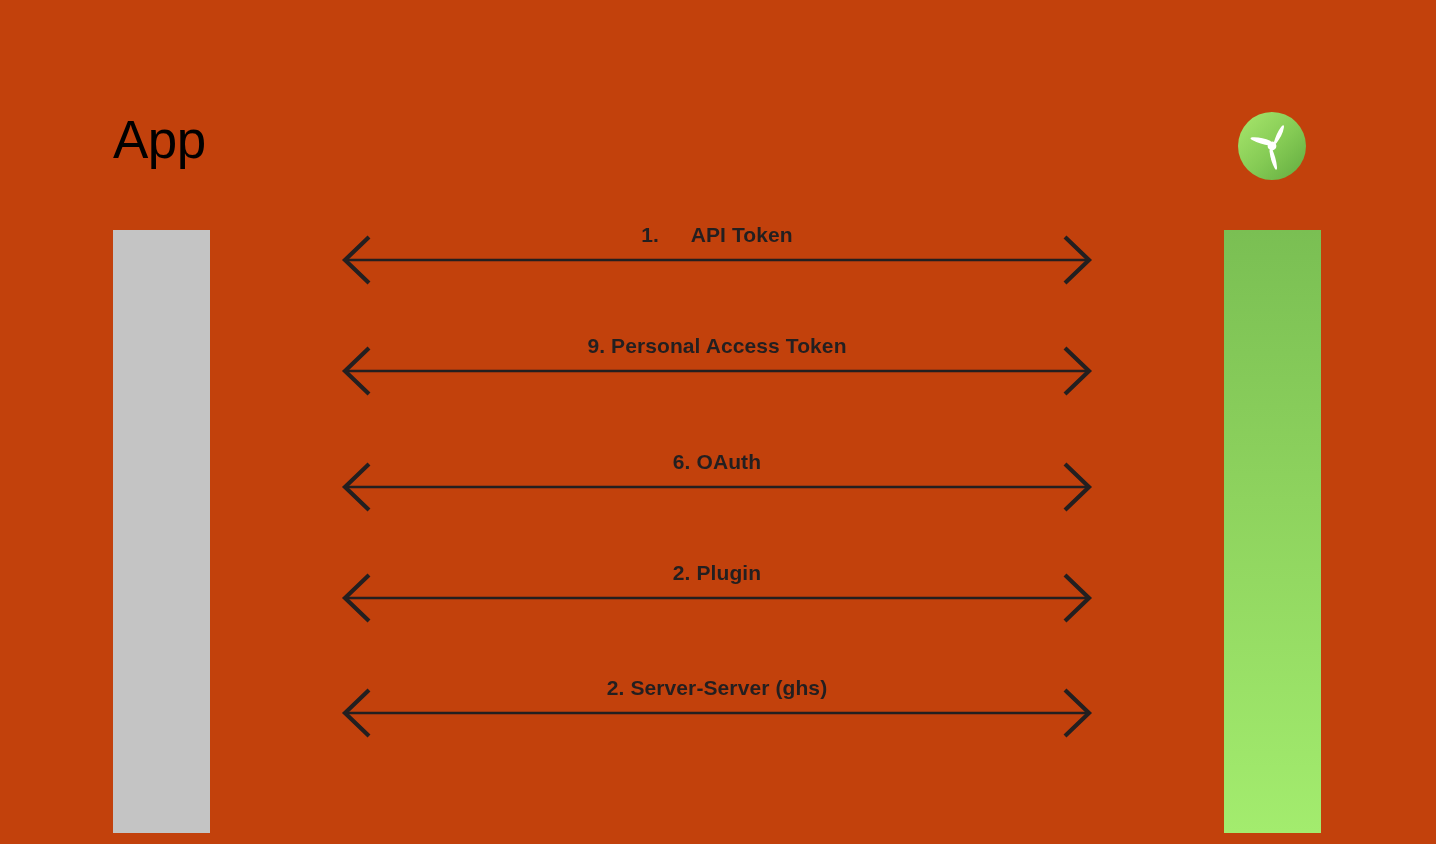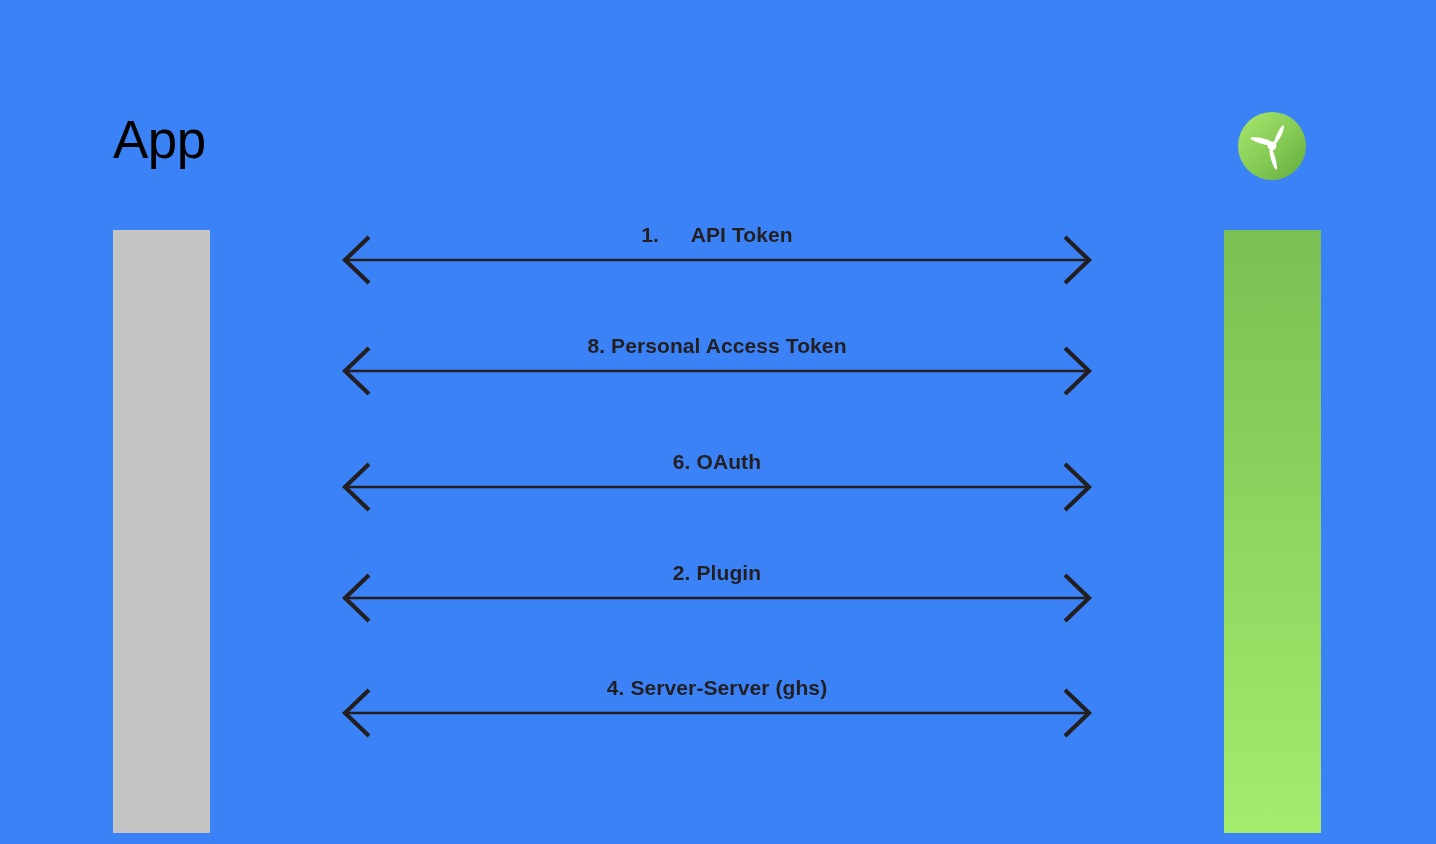--- a/index.html
+++ b/index.html
@@ -13,21 +13,21 @@
     position: relative;
     overflow: hidden;
     font-family: "Liberation Sans", sans-serif;
     -webkit-font-smoothing: antialiased;
   }
 
   
   #slide {
     position: absolute;
     inset: 0;
-    background: #3b82f6;
+    background: #c2410c;
   }
 
   
   #app-title {
     position: absolute;
     left: 113px;
     top: 112px;
     font-size: 53px;
     font-weight: 300;
     letter-spacing: -0.5px;
@@ -152,21 +152,21 @@
   <div id="messages">
       <div class="message-row" style="top: 260px;">
         <div class="message-label">1.  API Token</div>
         <svg class="message-arrow" viewBox="0 0 748 48" width="748" height="48">
           <line class="arrow-shaft" x1="1" y1="24" x2="747" y2="24"></line>
           <polyline class="arrow-head" points="26,1 2,24 26,47"></polyline>
           <polyline class="arrow-head" points="722,1 746,24 722,47"></polyline>
         </svg>
       </div>
       <div class="message-row" style="top: 371px;">
-        <div class="message-label">8. Personal Access Token</div>
+        <div class="message-label">9. Personal Access Token</div>
         <svg class="message-arrow" viewBox="0 0 748 48" width="748" height="48">
           <line class="arrow-shaft" x1="1" y1="24" x2="747" y2="24"></line>
           <polyline class="arrow-head" points="26,1 2,24 26,47"></polyline>
           <polyline class="arrow-head" points="722,1 746,24 722,47"></polyline>
         </svg>
       </div>
       <div class="message-row" style="top: 487px;">
         <div class="message-label">6. OAuth</div>
         <svg class="message-arrow" viewBox="0 0 748 48" width="748" height="48">
           <line class="arrow-shaft" x1="1" y1="24" x2="747" y2="24"></line>
@@ -176,21 +176,21 @@
       </div>
       <div class="message-row" style="top: 598px;">
         <div class="message-label">2. Plugin</div>
         <svg class="message-arrow" viewBox="0 0 748 48" width="748" height="48">
           <line class="arrow-shaft" x1="1" y1="24" x2="747" y2="24"></line>
           <polyline class="arrow-head" points="26,1 2,24 26,47"></polyline>
           <polyline class="arrow-head" points="722,1 746,24 722,47"></polyline>
         </svg>
       </div>
       <div class="message-row" style="top: 713px;">
-        <div class="message-label">4. Server-Server (ghs)</div>
+        <div class="message-label">2. Server-Server (ghs)</div>
         <svg class="message-arrow" viewBox="0 0 748 48" width="748" height="48">
           <line class="arrow-shaft" x1="1" y1="24" x2="747" y2="24"></line>
           <polyline class="arrow-head" points="26,1 2,24 26,47"></polyline>
           <polyline class="arrow-head" points="722,1 746,24 722,47"></polyline>
         </svg>
       </div>
     </div>
 
 </div>
 

